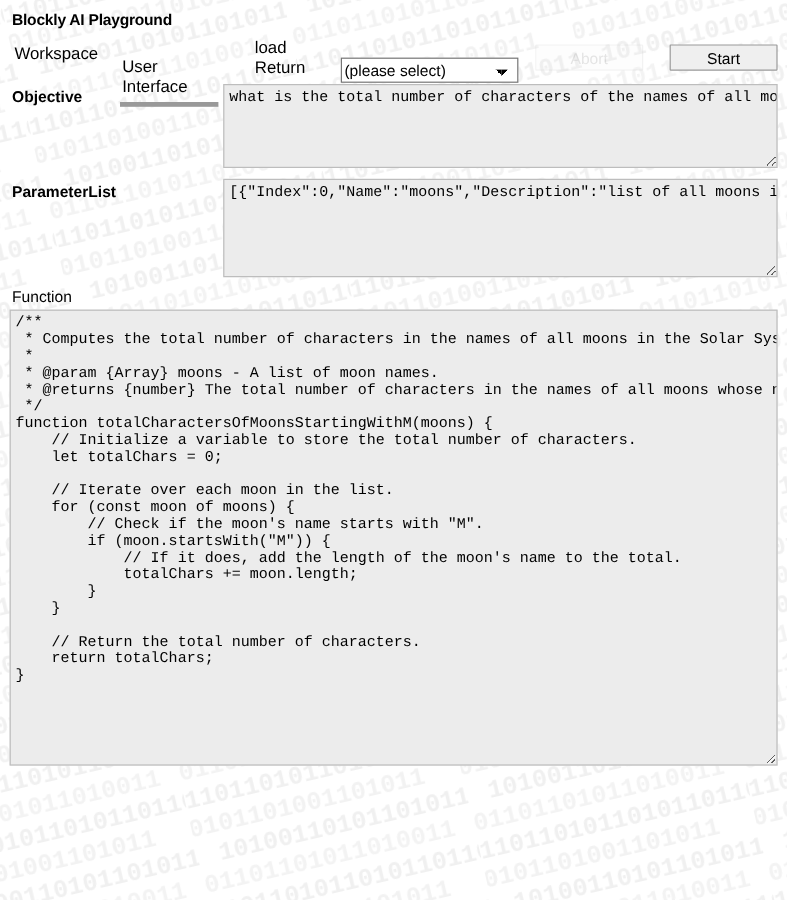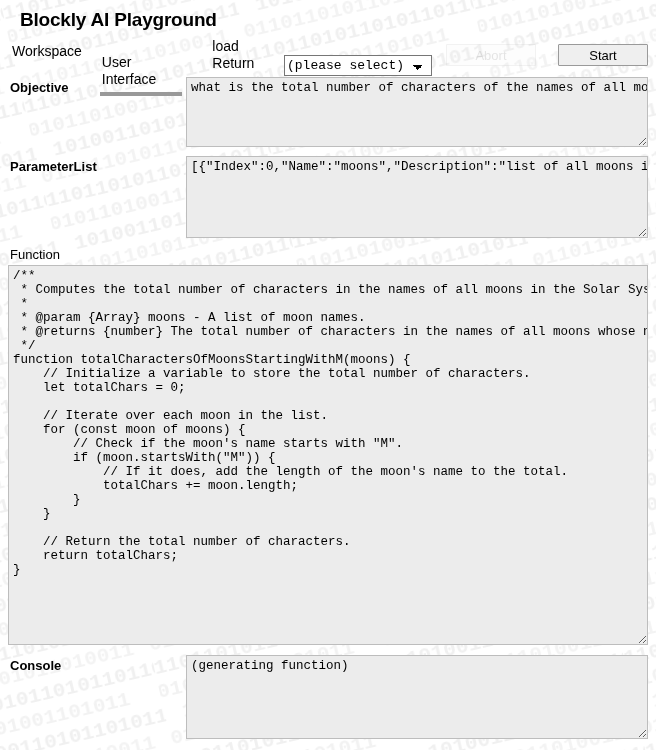--- a/index.html
+++ b/index.html
@@ -28,24 +28,24 @@
     opacity: 1;
   }
   #page {
     position: relative;
     z-index: 1;
     padding: 8px 8px 0 8px;
     box-sizing: border-box;
     width: 656px;
   }
   .app-title {
-    font-size: 19px;
+    font-size: 13px;
     font-weight: bold;
     letter-spacing: -0.2px;
-    margin: 1px 0 12px 12px;
+    margin: 1px 0 12px 2px;
   }
   
   .toolbar {
     display: flex;
     align-items: center;
     margin: 0 0 10px 2px;
     height: 24px;
   }
   .tab {
     font-size: 14px;
@@ -58,21 +58,21 @@
   .tab.active {
     border-bottom: 4px solid #999999;
     margin-top: 40px;
   }
   .toolbar-label {
     font-size: 14px;
     margin: 0 7px 0 14px;
     line-height: 17px;
   }
   select.example-select {
-    font-family: Liberation Mono, monospace;
+    font-family: Liberation Sans, sans-serif;
     font-size: 13px;
     width: 165px;
     height: 21px;
     padding: 1px 2px;
     border: 1px solid #767676;
     background: #ffffff;
     color: #000;
     border-radius: 0;
     -webkit-appearance: none;
     appearance: none;
@@ -210,18 +210,14 @@
             // If it does, add the length of the moon's name to the total.
             totalChars += moon.length;
         }
     }
 
     // Return the total number of characters.
     return totalChars;
 }</textarea>
   </div>
 
-  <div class="field-row console-row">
-    <div class="field-label">Console</div>
-    <textarea class="console-area" spellcheck="false" wrap="soft" placeholder="" style="">(generating function)</textarea>
-  </div>
 
 </div>
 
 </body></html>

